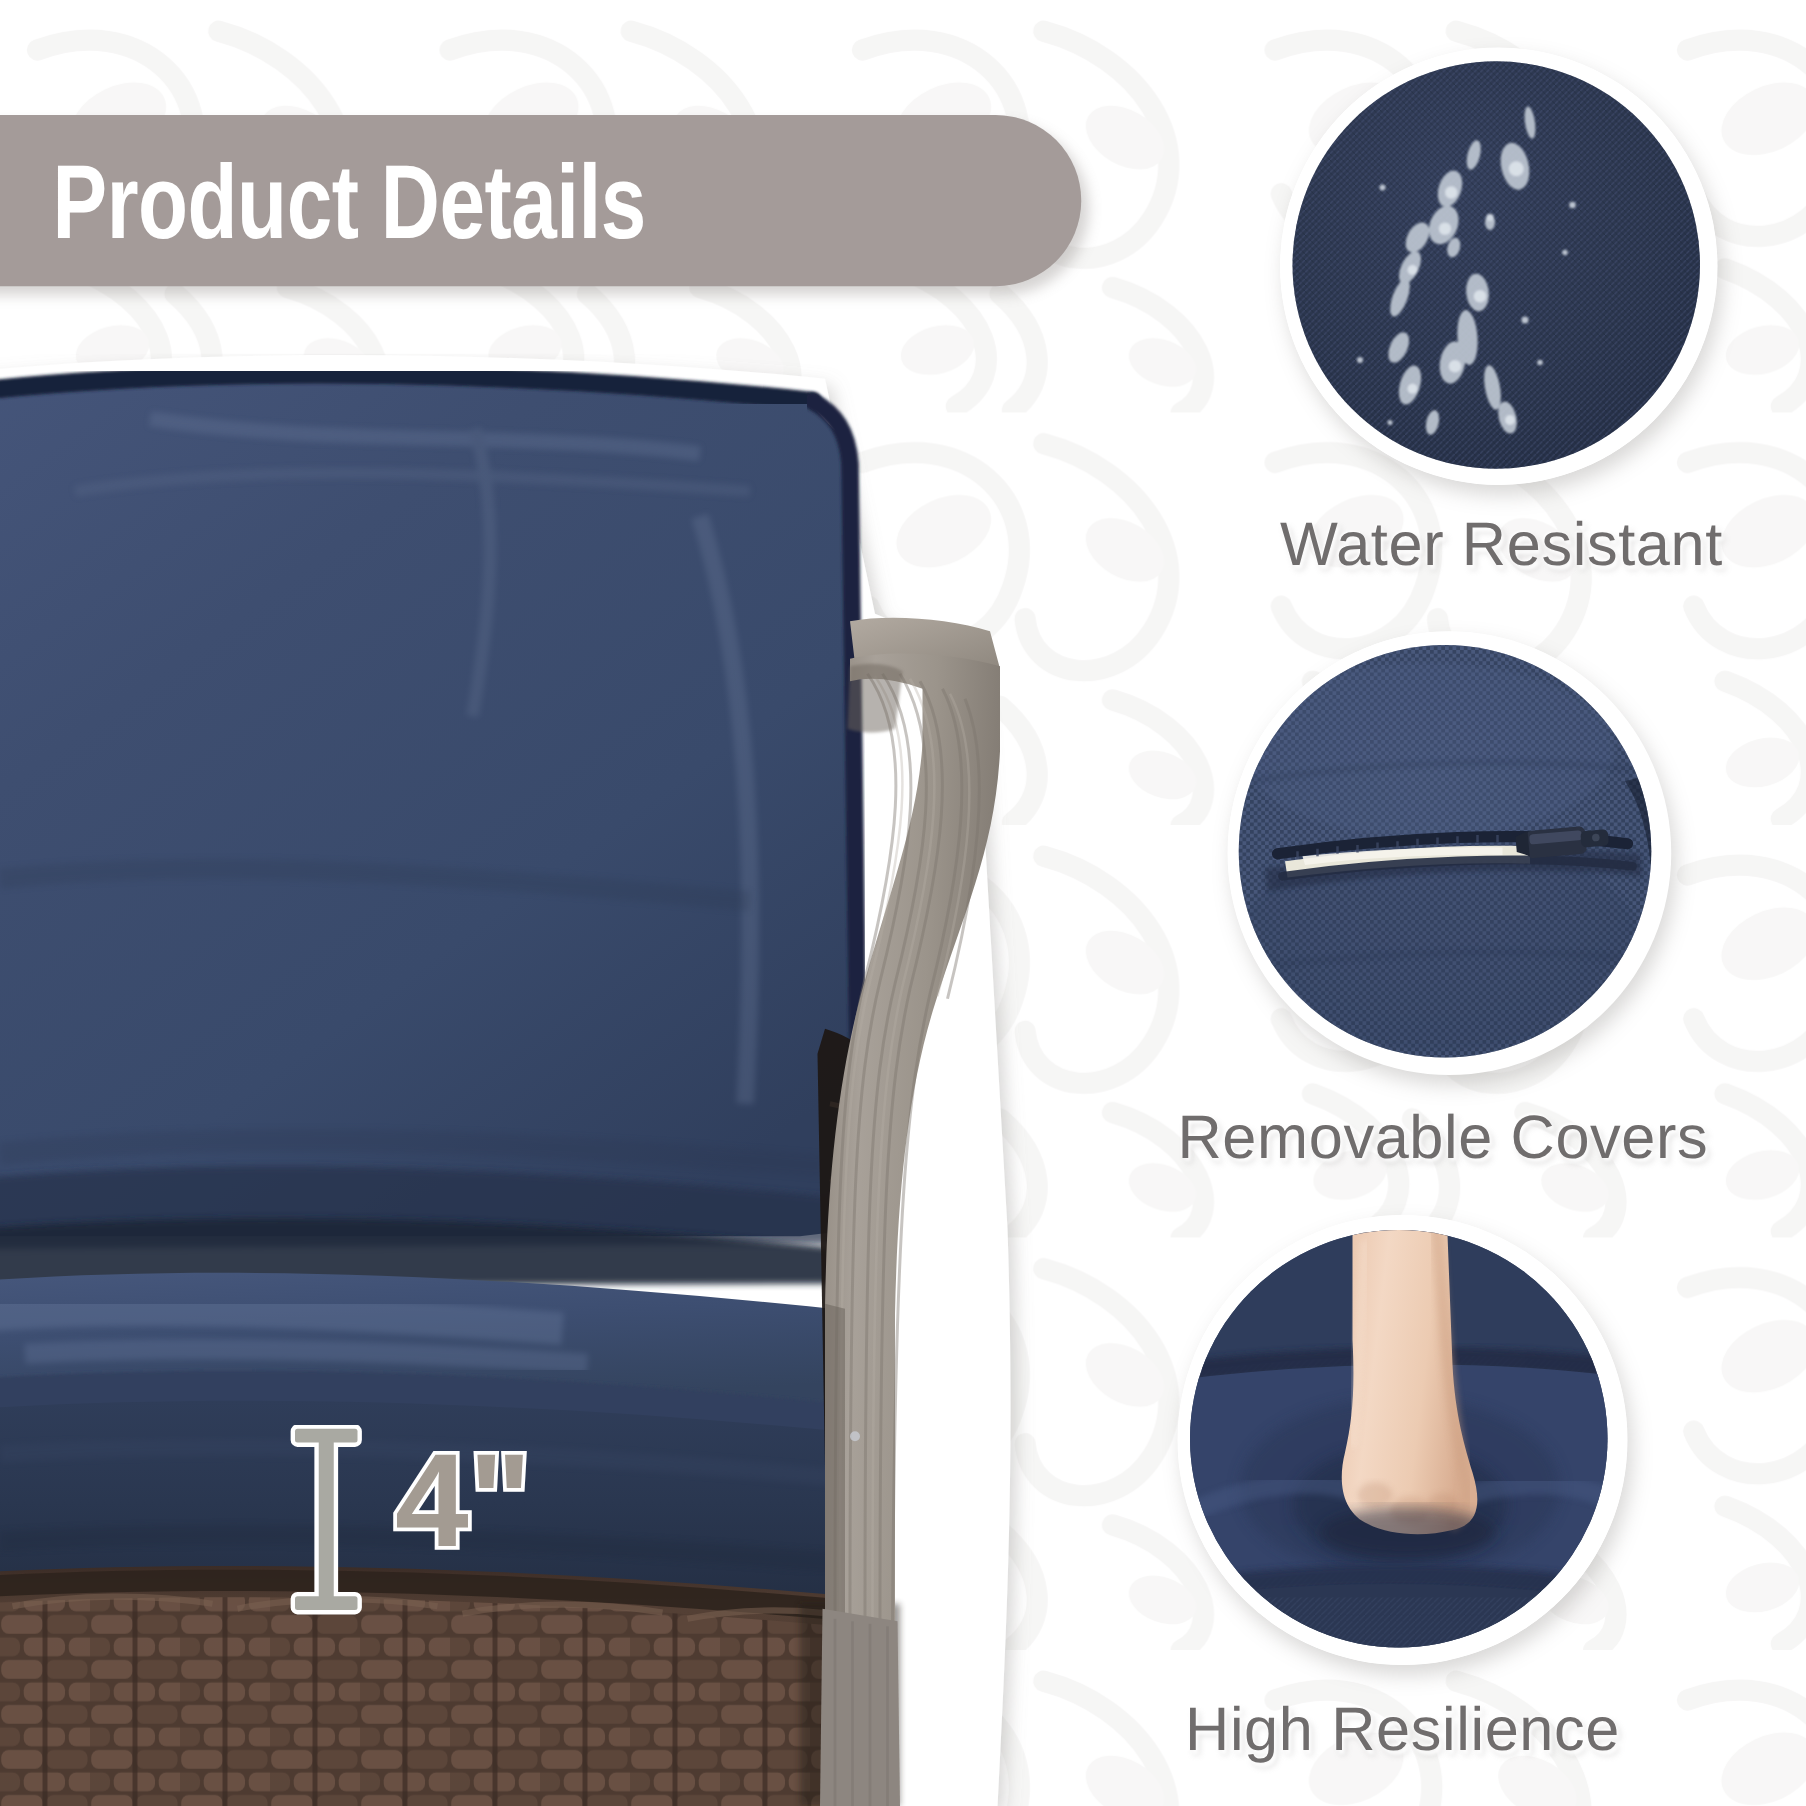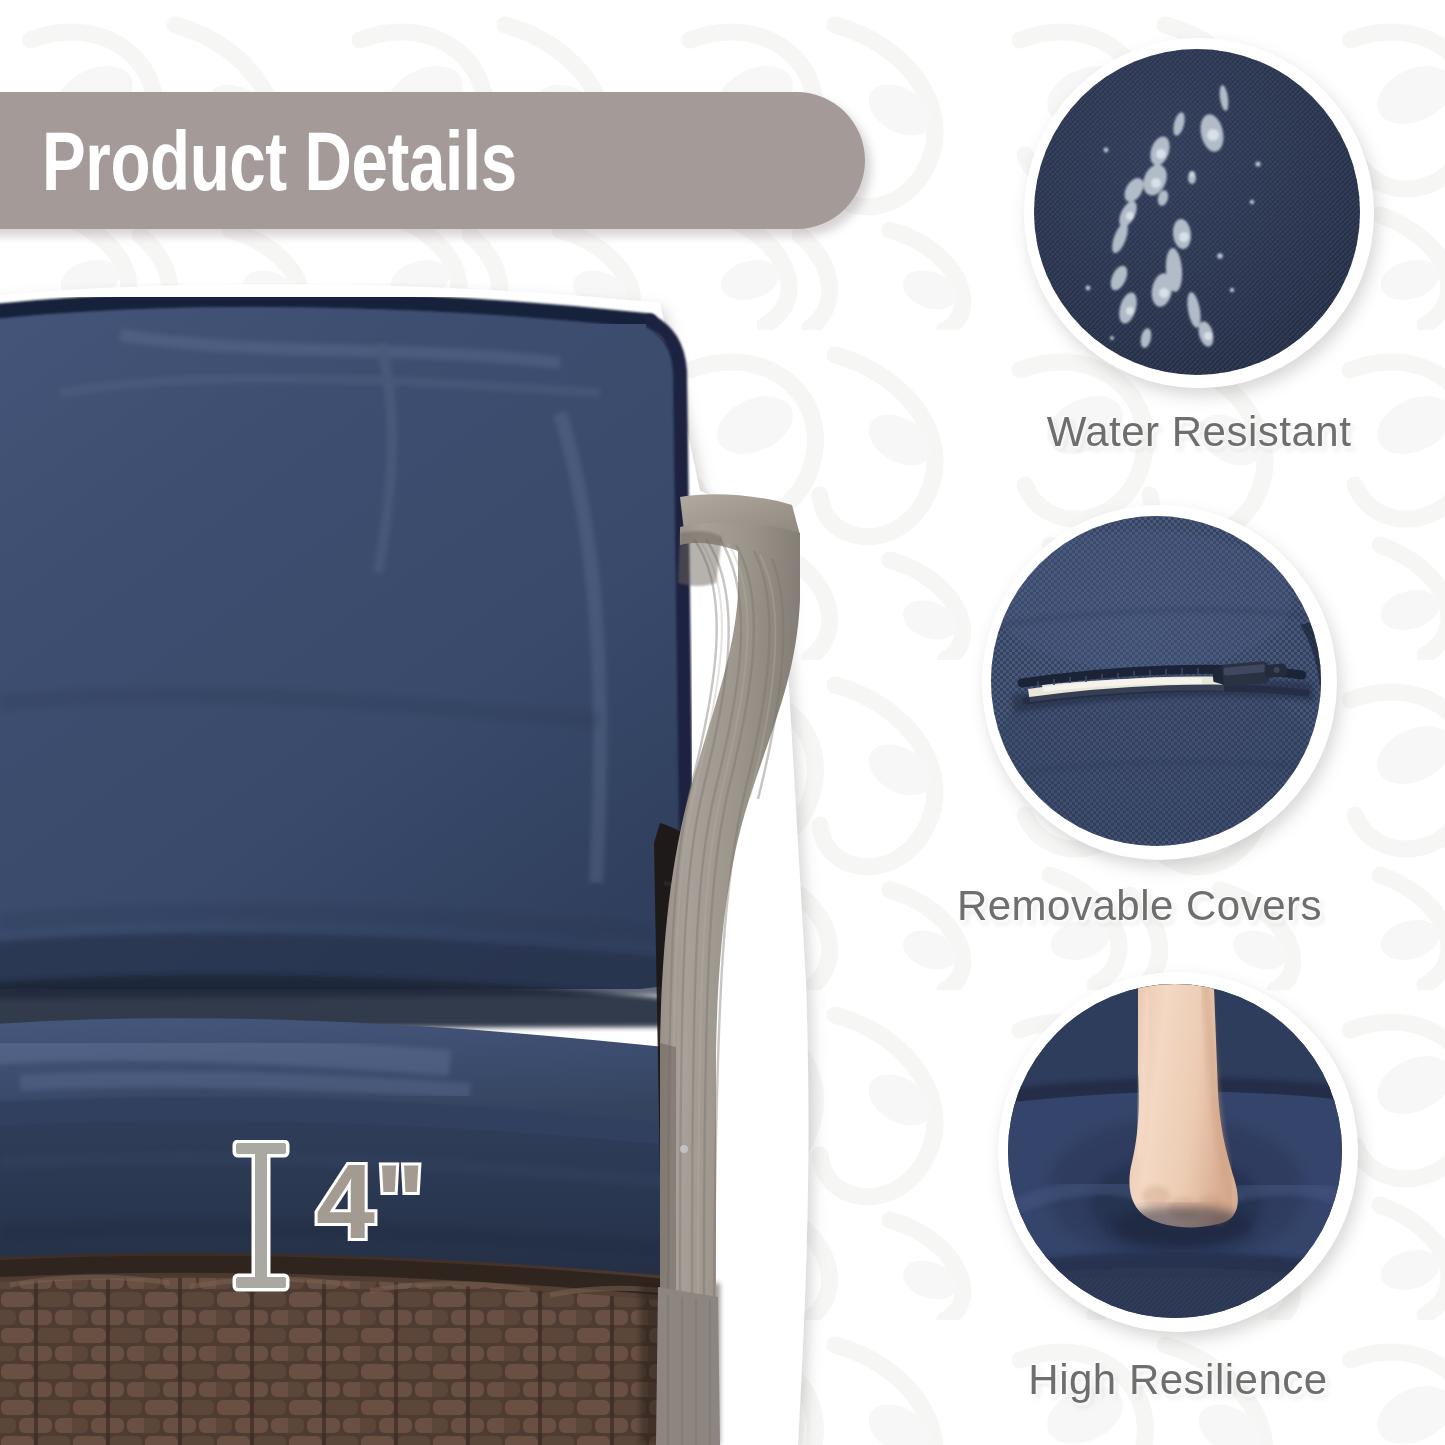--- a/index.html
+++ b/index.html
@@ -78,39 +78,39 @@
   .feature-circle {
     border-radius:50%;
     background:#ffffff;
     box-shadow:4px 8px 16px rgba(130,125,124,0.30);
     overflow:hidden;
     position:relative;
   }
   .feature-caption {
     text-align:center;
     color:#706d6d;
-    font-size:42px;
+    font-size:49px;
     font-weight:400;
     letter-spacing:0.5px;
     text-shadow:2px 3px 3px rgba(255,255,255,0.95),
                 -1px -1px 2px rgba(255,255,255,0.9),
                 3px 4px 5px rgba(150,145,145,0.30);
     font-family:"Liberation Sans", sans-serif;
     white-space:nowrap;
   }
 
   #feature-1 { left:1024px; top:38px; }
   #feature-1 .feature-circle { width:350px; height:350px; }
   #feature-1 .feature-caption { margin-top:20px; }
 
   #feature-2 { left:982px; top:505px; }
   #feature-2 .feature-circle { width:355px; height:355px; }
   #feature-2 .feature-caption { margin-top:22px; margin-left:-40px; }
 
-  #feature-3 { left:998px; top:972px; }
+  #feature-3 { left:942px; top:972px; }
   #feature-3 .feature-circle { width:360px; height:360px; }
   #feature-3 .feature-caption { margin-top:24px; }
 </style>
 </head>
 <body>
 
 <div id="bg-pattern">
   <svg viewBox="0 0 1445 1445" xmlns="http://www.w3.org/2000/svg">
     <defs>
       <pattern id="damask" x="0" y="0" width="330" height="330" patternUnits="userSpaceOnUse">

